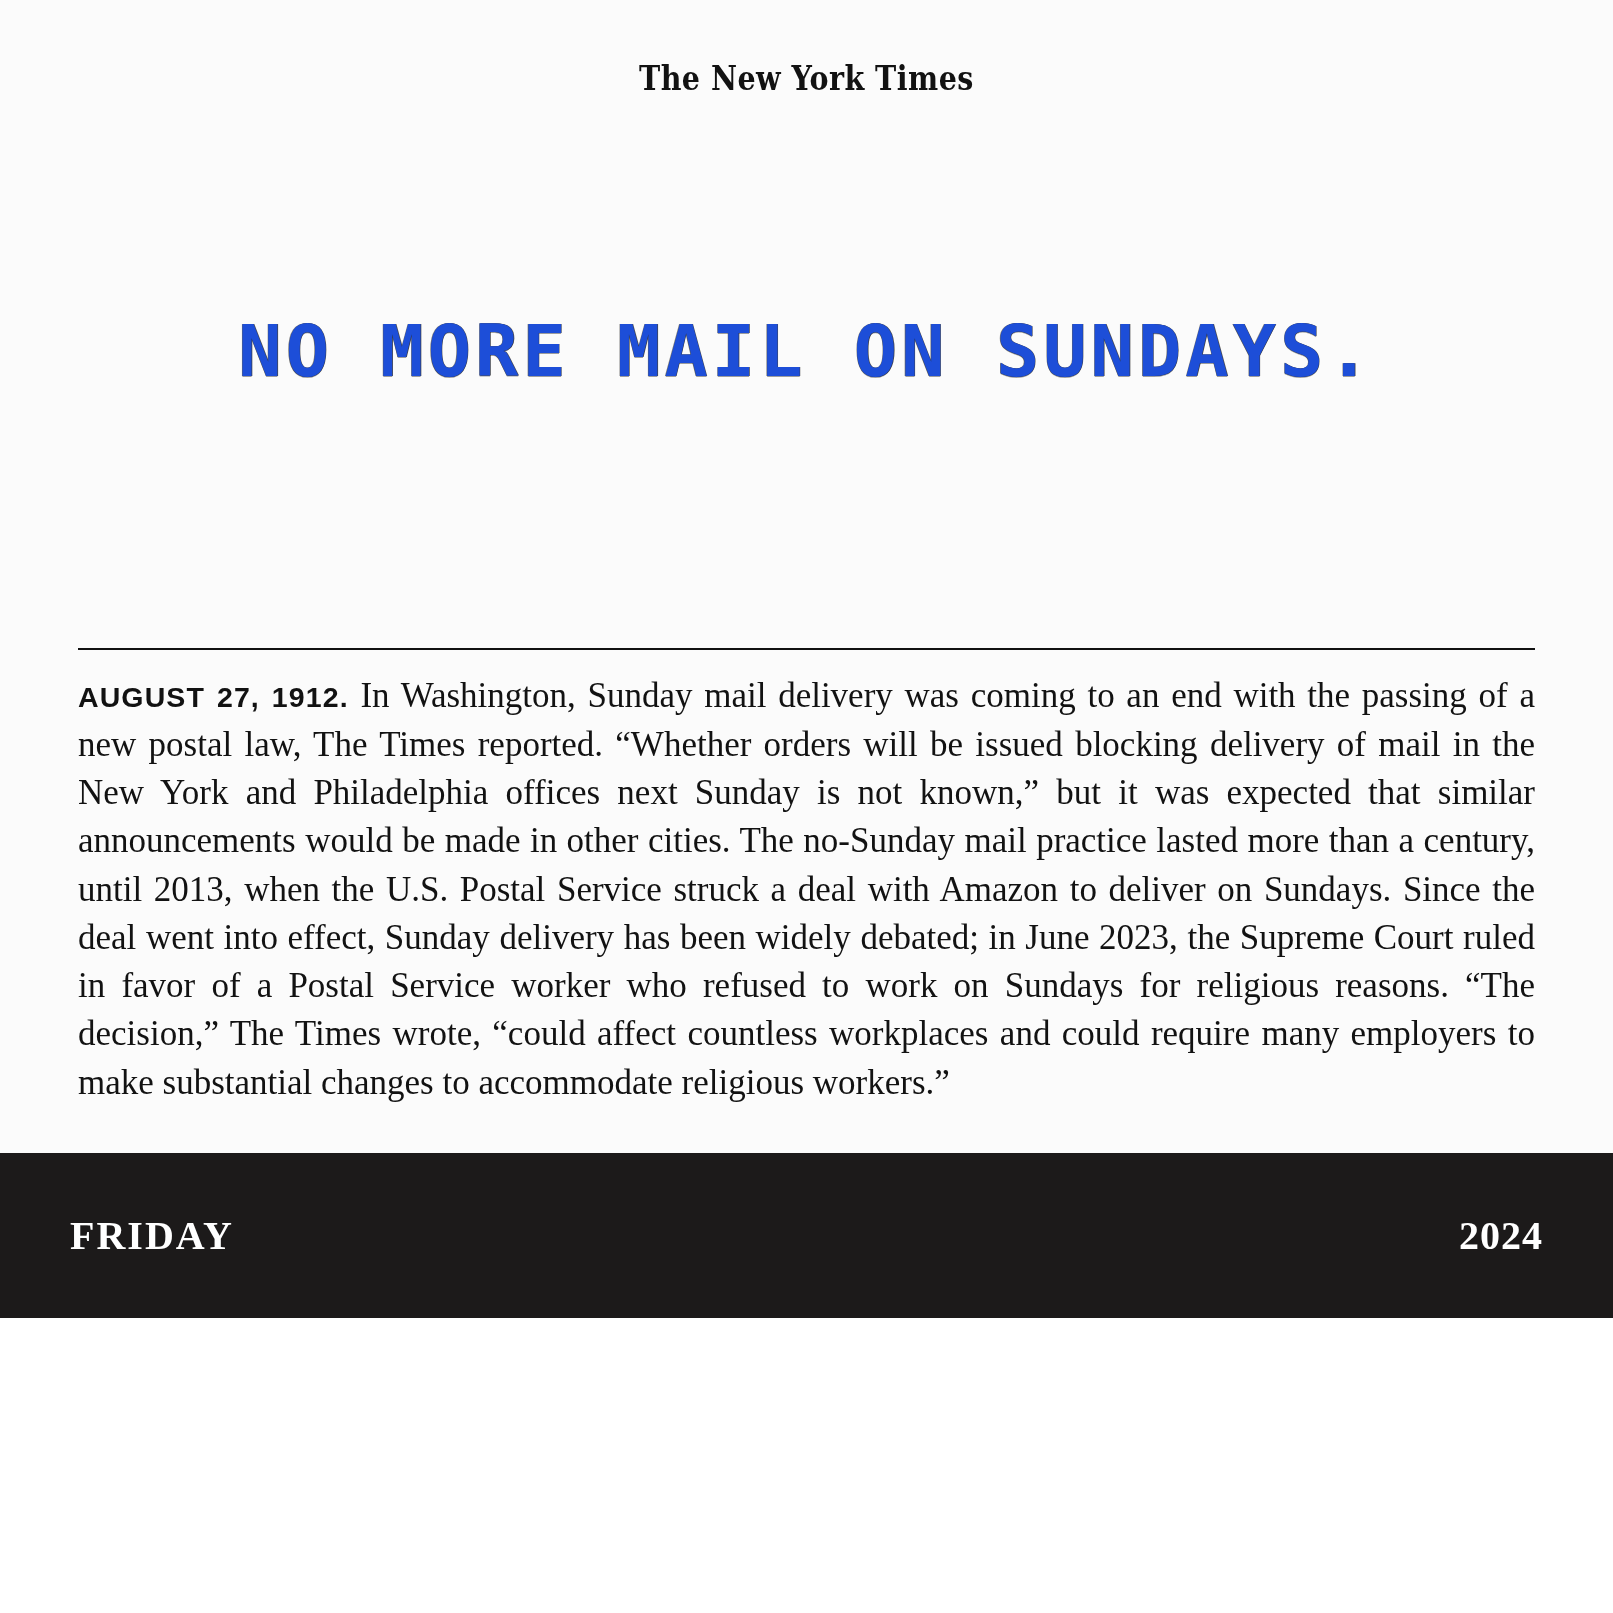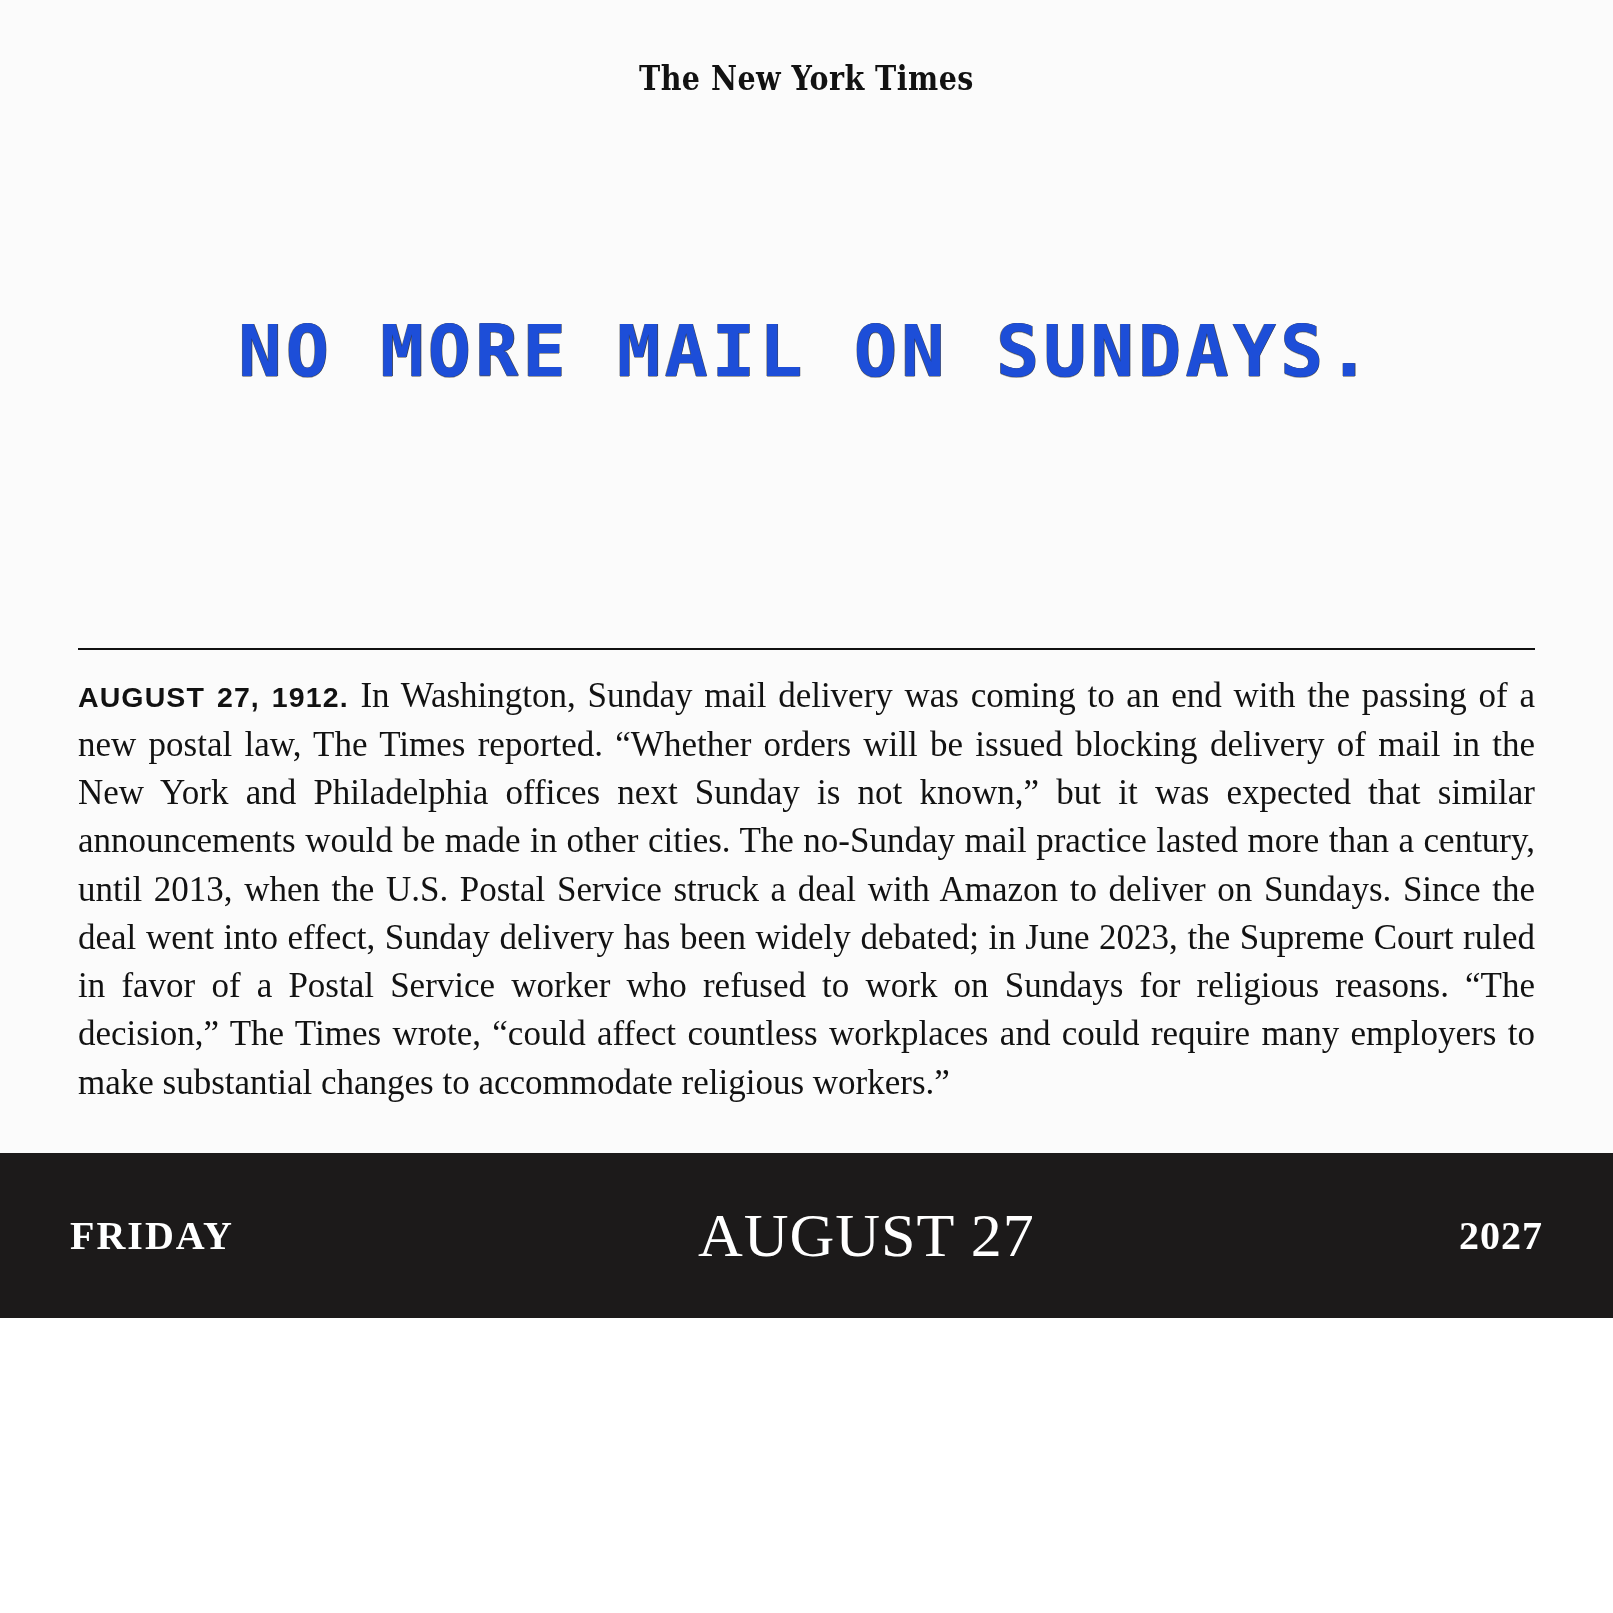--- a/index.html
+++ b/index.html
@@ -147,17 +147,16 @@
     <h1 class="headline">NO MORE MAIL ON SUNDAYS.</h1>
   </div>
 
   <div class="body-section">
     <hr class="rule">
     <p class="body-text"><span class="dateline">AUGUST 27, 1912.</span><span> In Washington, Sunday mail delivery was coming to an end with the passing of a new postal law, The Times reported. “Whether orders will be issued blocking delivery of mail in the New York and Philadelphia offices next Sunday is not known,” but it was expected that similar announcements would be made in other cities. The no-Sunday mail practice lasted more than a century, until 2013, when the U.S. Postal Service struck a deal with Amazon to deliver on Sundays. Since the deal went into effect, Sunday delivery has been widely debated; in June 2023, the Supreme Court ruled in favor of a Postal Service worker who refused to work on Sundays for religious reasons. “The decision,” The Times wrote, “could affect countless workplaces and could require many employers to make substantial changes to accommodate religious workers.”</span></p>
   </div>
 
   <div class="footer">
     <div class="footer-day">FRIDAY</div>
-    <div class="footer-date">AUGUST 27</div>
-    <div class="footer-year">2027</div>
+    <div class="footer-year">2024</div>
   </div>
 
 </div>
 
 </body></html>

